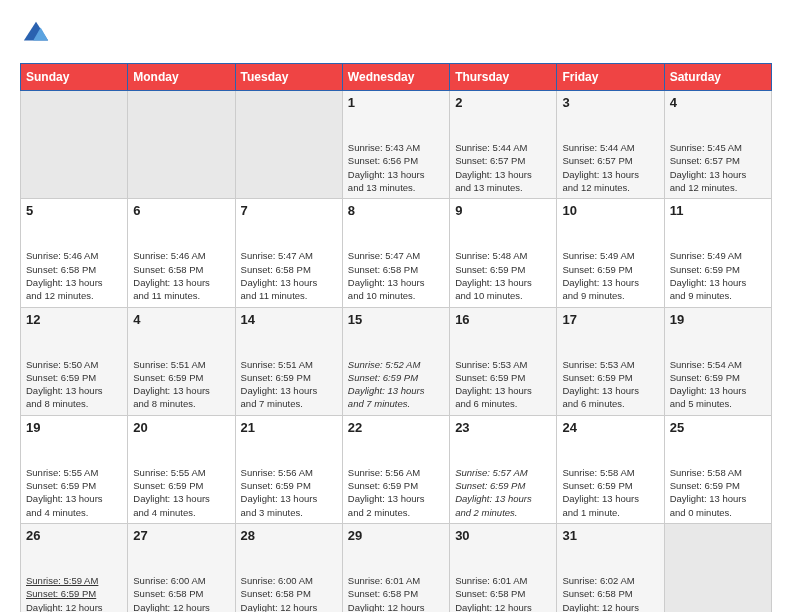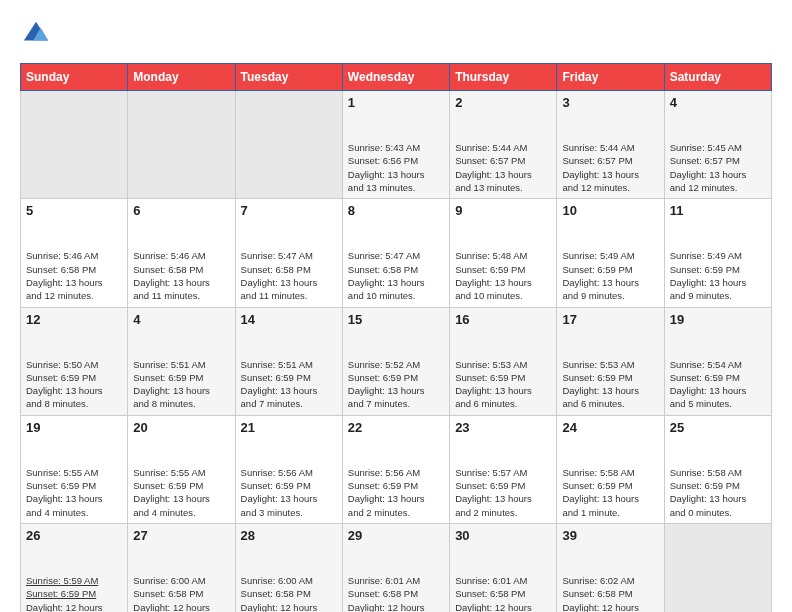--- a/index.html
+++ b/index.html
@@ -225,21 +225,21 @@
         </td>
         <td>
           <span class="day-num">14</span>
           <div class="cell-info" style="white-space: pre-line;">Sunrise: 5:51 AM
 Sunset: 6:59 PM
 Daylight: 13 hours
 and 7 minutes.</div>
         </td>
         <td>
           <span class="day-num">15</span>
-          <div class="cell-info" style="white-space: pre-line;">Sunrise: 5:52 AM
+          <div class="cell-info" style="white-space: pre-line; font-style: italic;">Sunrise: 5:52 AM
 Sunset: 6:59 PM
 Daylight: 13 hours
 and 7 minutes.</div>
         </td>
         <td>
           <span class="day-num">16</span>
           <div class="cell-info" style="white-space: pre-line;">Sunrise: 5:53 AM
 Sunset: 6:59 PM
 Daylight: 13 hours
 and 6 minutes.</div>
@@ -283,21 +283,21 @@
         </td>
         <td>
           <span class="day-num">22</span>
           <div class="cell-info" style="white-space: pre-line;">Sunrise: 5:56 AM
 Sunset: 6:59 PM
 Daylight: 13 hours
 and 2 minutes.</div>
         </td>
         <td>
           <span class="day-num">23</span>
-          <div class="cell-info" style="white-space: pre-line;">Sunrise: 5:57 AM
+          <div class="cell-info" style="white-space: pre-line; font-style: italic;">Sunrise: 5:57 AM
 Sunset: 6:59 PM
 Daylight: 13 hours
 and 2 minutes.</div>
         </td>
         <td>
           <span class="day-num">24</span>
           <div class="cell-info" style="white-space: pre-line;">Sunrise: 5:58 AM
 Sunset: 6:59 PM
 Daylight: 13 hours
 and 1 minute.</div>
@@ -340,21 +340,21 @@
 and 57 minutes.</div>
         </td>
         <td>
           <span class="day-num">30</span>
           <div class="cell-info" style="white-space: pre-line;">Sunrise: 6:01 AM
 Sunset: 6:58 PM
 Daylight: 12 hours
 and 56 minutes.</div>
         </td>
         <td>
-          <span class="day-num">39</span>
+          <span class="day-num">31</span>
           <div class="cell-info" style="white-space: pre-line;">Sunrise: 6:02 AM
 Sunset: 6:58 PM
 Daylight: 12 hours
 and 55 minutes.</div>
         </td>
         <td class="empty-cell"></td>
       </tr>
     </tbody>
 </table>
 

